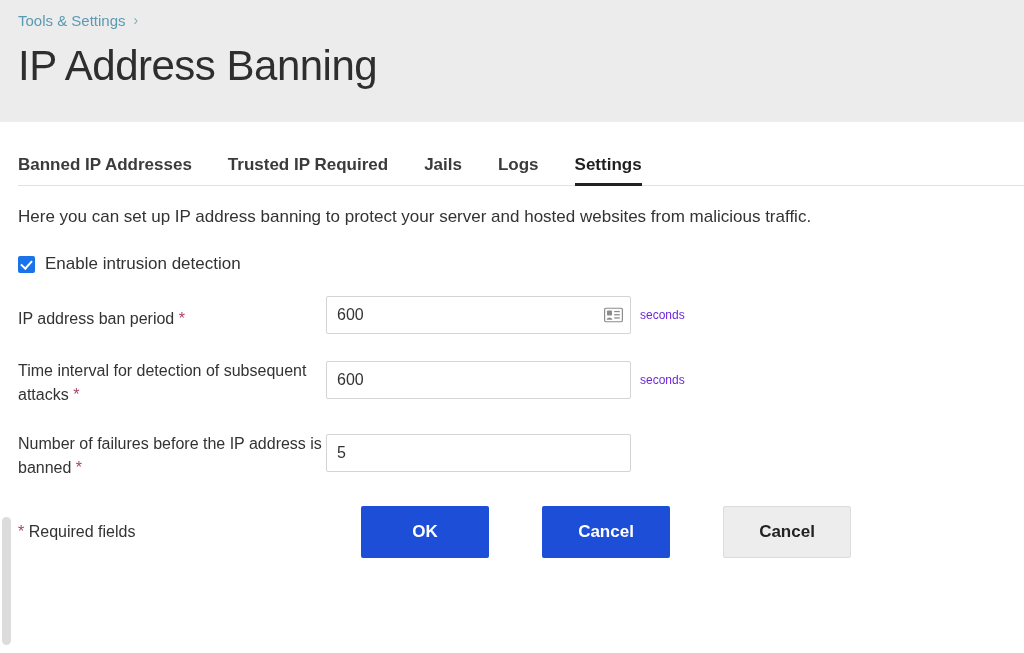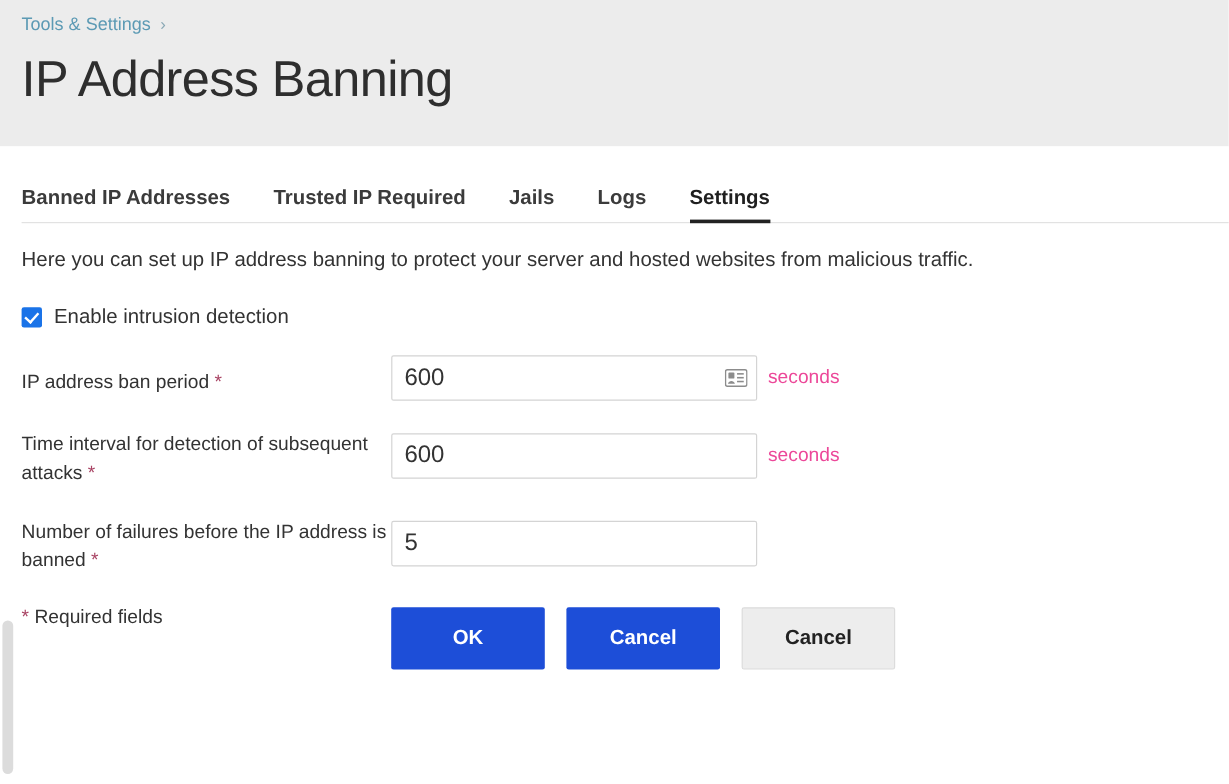--- a/index.html
+++ b/index.html
@@ -160,21 +160,21 @@
     display: flex;
     align-items: center;
     gap: 9px;
   }
   .text-input {
     width: 305px;
     height: 38px;
     border: 1px solid #d4d4d4;
     border-radius: 2px;
     background: #ffffff;
-    font-size: 20px;
+    font-size: 16px;
     color: #333333;
     padding: 0 10px;
     font-family: "Liberation Sans", "DejaVu Sans", sans-serif;
     outline: none;
   }
   .input-with-icon {
     position: relative;
     display: inline-flex;
     align-items: center;
   }
@@ -182,30 +182,31 @@
     position: absolute;
     right: 8px;
     top: 50%;
     transform: translateY(-50%);
     width: 19px;
     height: 15px;
     cursor: pointer;
     display: block;
   }
   .unit {
-    font-size: 16px;
-    color: #ec4899;
+    font-size: 12px;
+    color: #6d28d9;
     white-space: nowrap;
   }
 
   
   .actions {
     display: flex;
-    align-items: flex-start;
+    align-items: center;
     margin-top: 26px;
+    gap: 35px;
   }
   .required-note {
     width: 308px;
     font-size: 16px;
     color: #333333;
     flex: 0 0 auto;
   }
   .btn {
     height: 52px;
     min-width: 128px;

